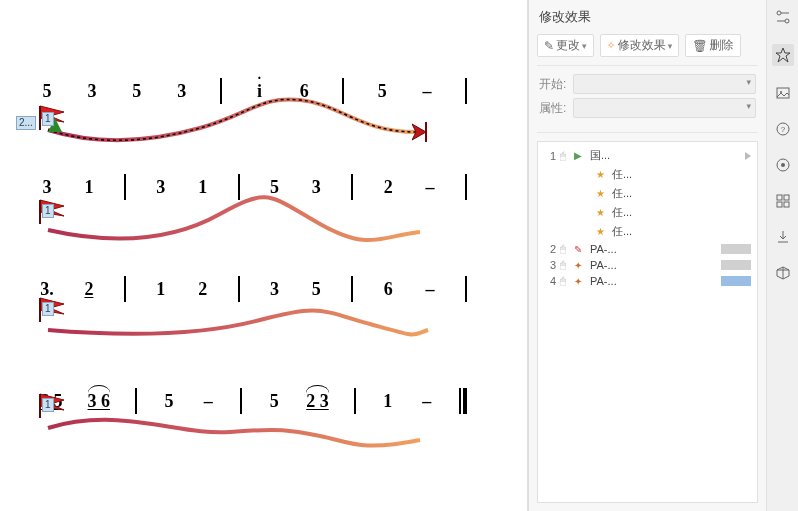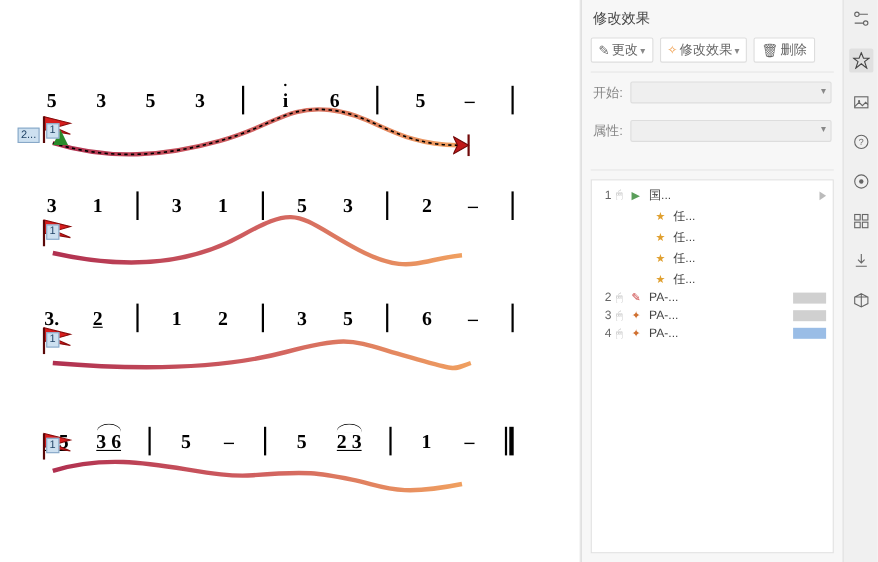--- a/index.html
+++ b/index.html
@@ -101,21 +101,21 @@
     border-bottom: 1px solid #e6e6e6;
   }
   .mod-title {
     font-size: 12px;
     color: #666;
     margin-bottom: 6px;
   }
   .mod-row {
     display: flex;
     align-items: center;
-    margin-bottom: 15px;
+    margin-bottom: 4px;
   }
   .mod-label {
     width: 34px;
     font-size: 12px;
     color: #888;
   }
   .mod-select {
     flex: 1;
     height: 20px;
     background: #efefef;

